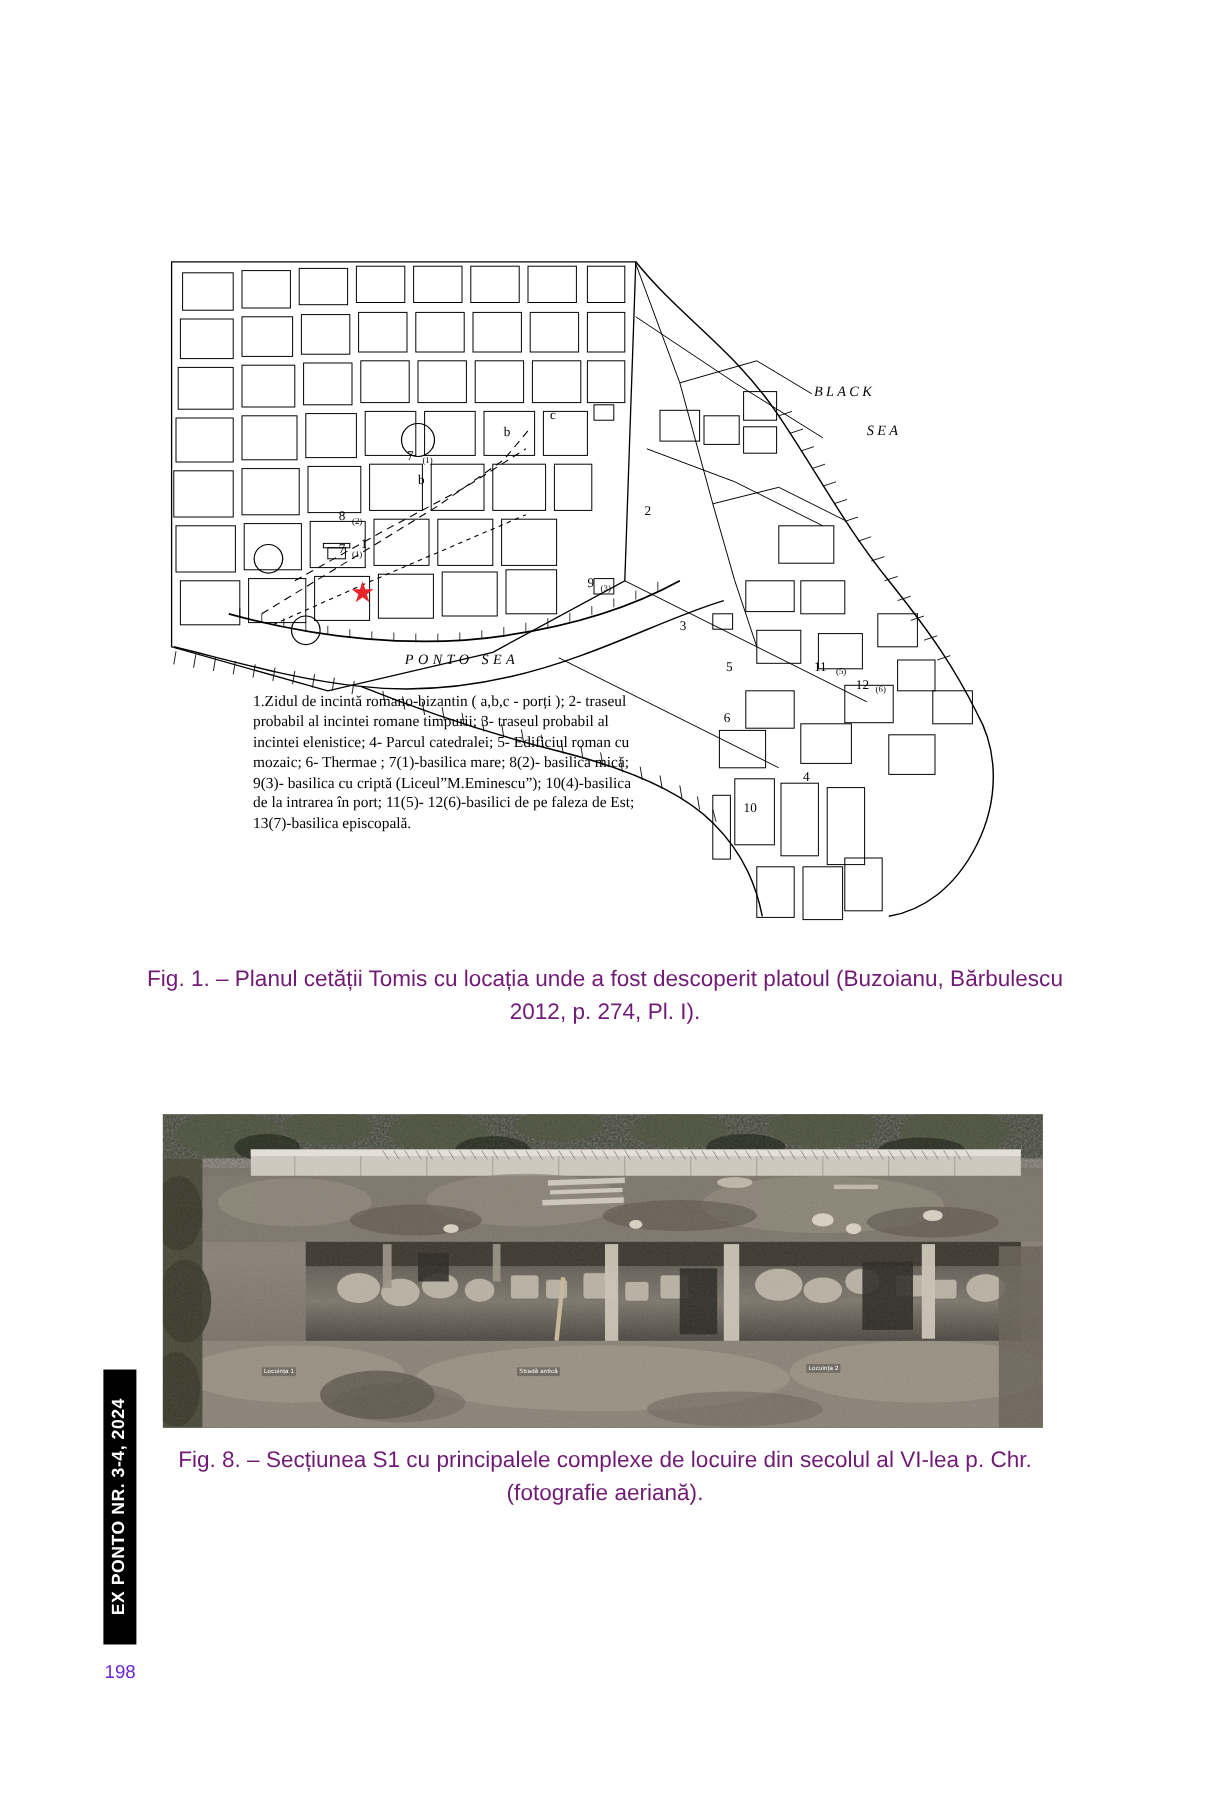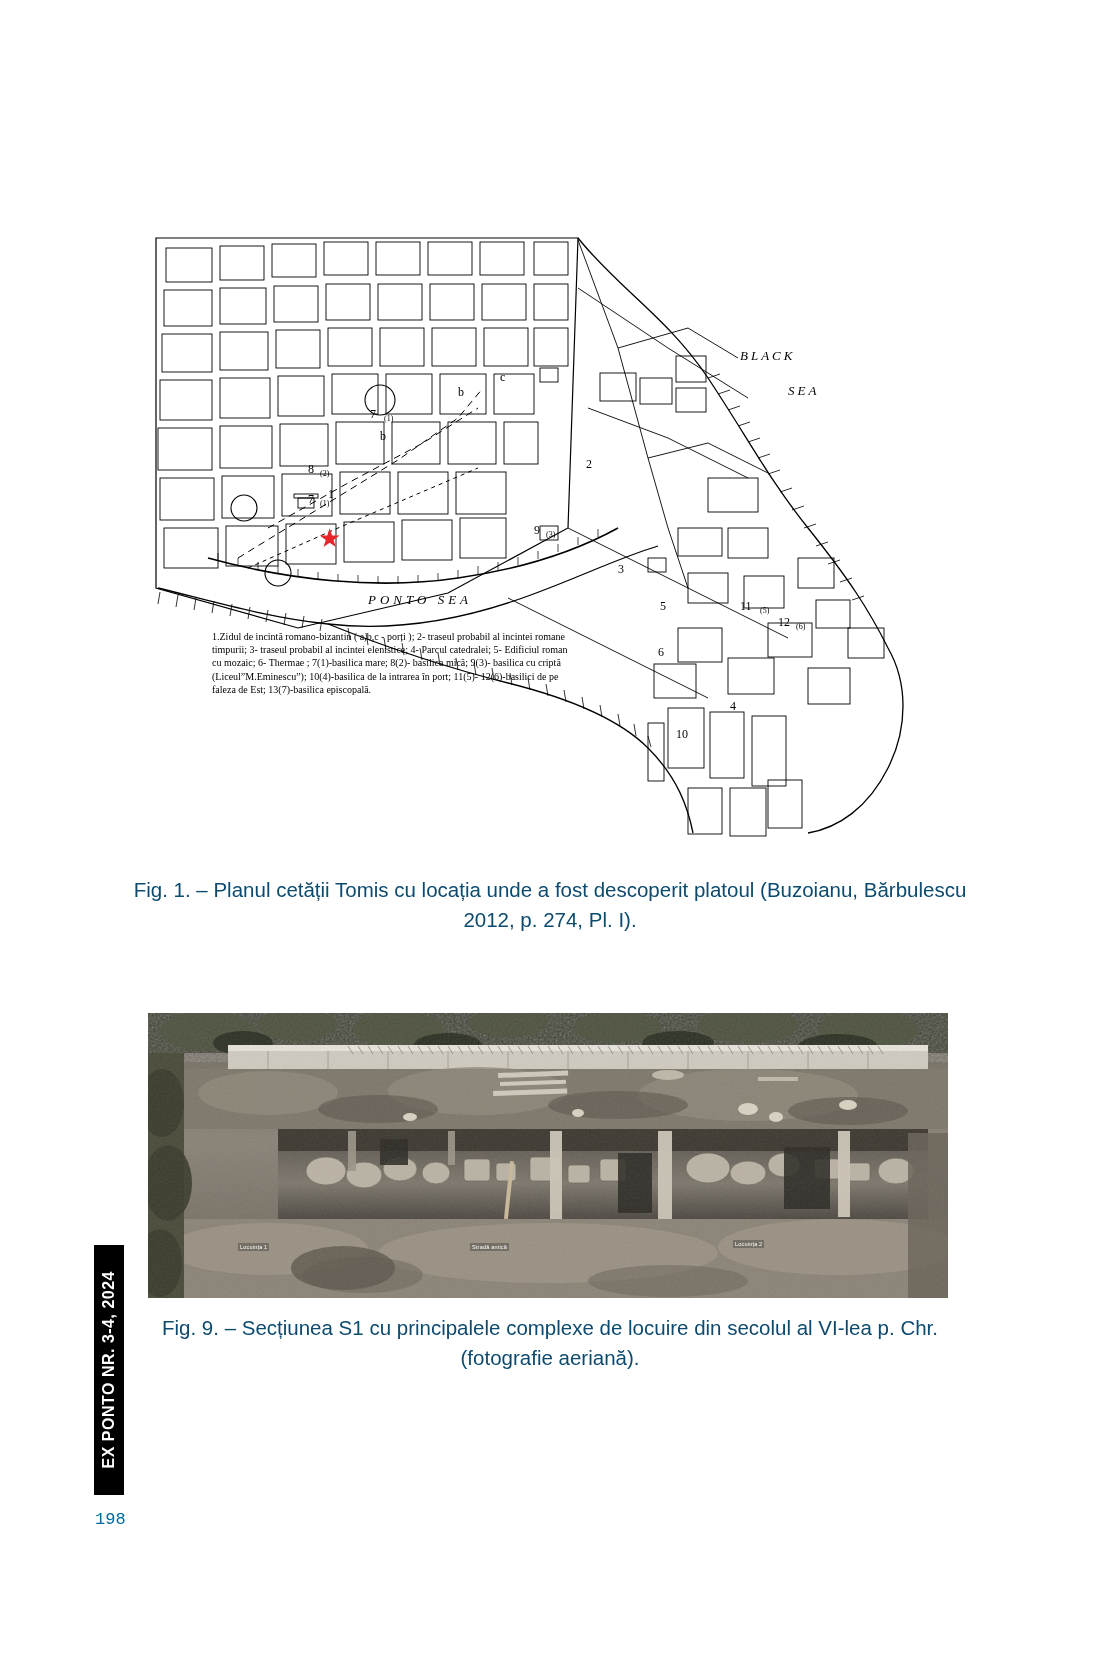--- a/index.html
+++ b/index.html
@@ -43,42 +43,42 @@
     font-family: "Liberation Sans", sans-serif;
     font-weight: bold;
     font-size: 16px;
     letter-spacing: 0.5px;
     white-space: nowrap;
   }
   .page-number {
     position: absolute;
     left: 95px;
     top: 1510px;
-    font-family: Liberation Mono, monospace;
+    font-family: Liberation Sans, sans-serif;
     font-size: 17px;
-    color: #0369a1;
+    color: #6d28d9;
   }
 
   
   .fig1-wrap {
     position: absolute;
     left: 148px;
     top: 228px;
     width: 800px;
     height: 610px;
   }
   .fig1-svg { display: block; width: 100%; height: 100%; }
 
   .fig1-legend {
     position: absolute;
-    left: 212px;
+    left: 230px;
     top: 630px;
     width: 360px;
     font-family: "Liberation Serif", serif;
-    font-size: 10px;
+    font-size: 14px;
     line-height: 1.32;
     color: #000;
   }
   .fig1-seaLabel {
     position: absolute;
     font-family: "Liberation Serif", serif;
     letter-spacing: 3px;
     font-size: 13px;
     font-style: italic;
   }
@@ -94,21 +94,21 @@
     font-size: 26px;
     line-height: 1;
   }
 
   .caption {
     position: absolute;
     font-family: "Liberation Sans", sans-serif;
     font-size: 20.5px;
     line-height: 1.45;
     text-align: center;
-    color: #0c4a6e;
+    color: #701a75;
   }
   #caption1 { left: 120px; top: 875px; width: 860px; }
   #caption2 { left: 120px; top: 1313px; width: 860px; }
 
   
   .fig2-wrap {
     position: absolute;
     left: 148px;
     top: 1013px;
     width: 800px;
@@ -617,20 +617,20 @@
       </g>
 
       <rect x="0" y="0" width="800" height="285" filter="url(#grain2)" opacity="0.22" fill="#808080"></rect>
     </svg>
   </div>
 
   <div class="photo-tag tag-a">Locuința 1</div>
   <div class="photo-tag tag-b">Stradă antică</div>
   <div class="photo-tag tag-c">Locuința 2</div>
 
-  <div class="caption" id="caption2">Fig. 9. – Secțiunea S1 cu principalele complexe de locuire din secolul al VI-lea p. Chr. (fotografie aeriană).</div>
+  <div class="caption" id="caption2">Fig. 8. – Secțiunea S1 cu principalele complexe de locuire din secolul al VI-lea p. Chr. (fotografie aeriană).</div>
 
   <div class="side-tab">
     <span>EX PONTO NR. 3-4, 2024</span>
   </div>
   <div class="page-number">198</div>
 
 </div>
 
 </body></html>

